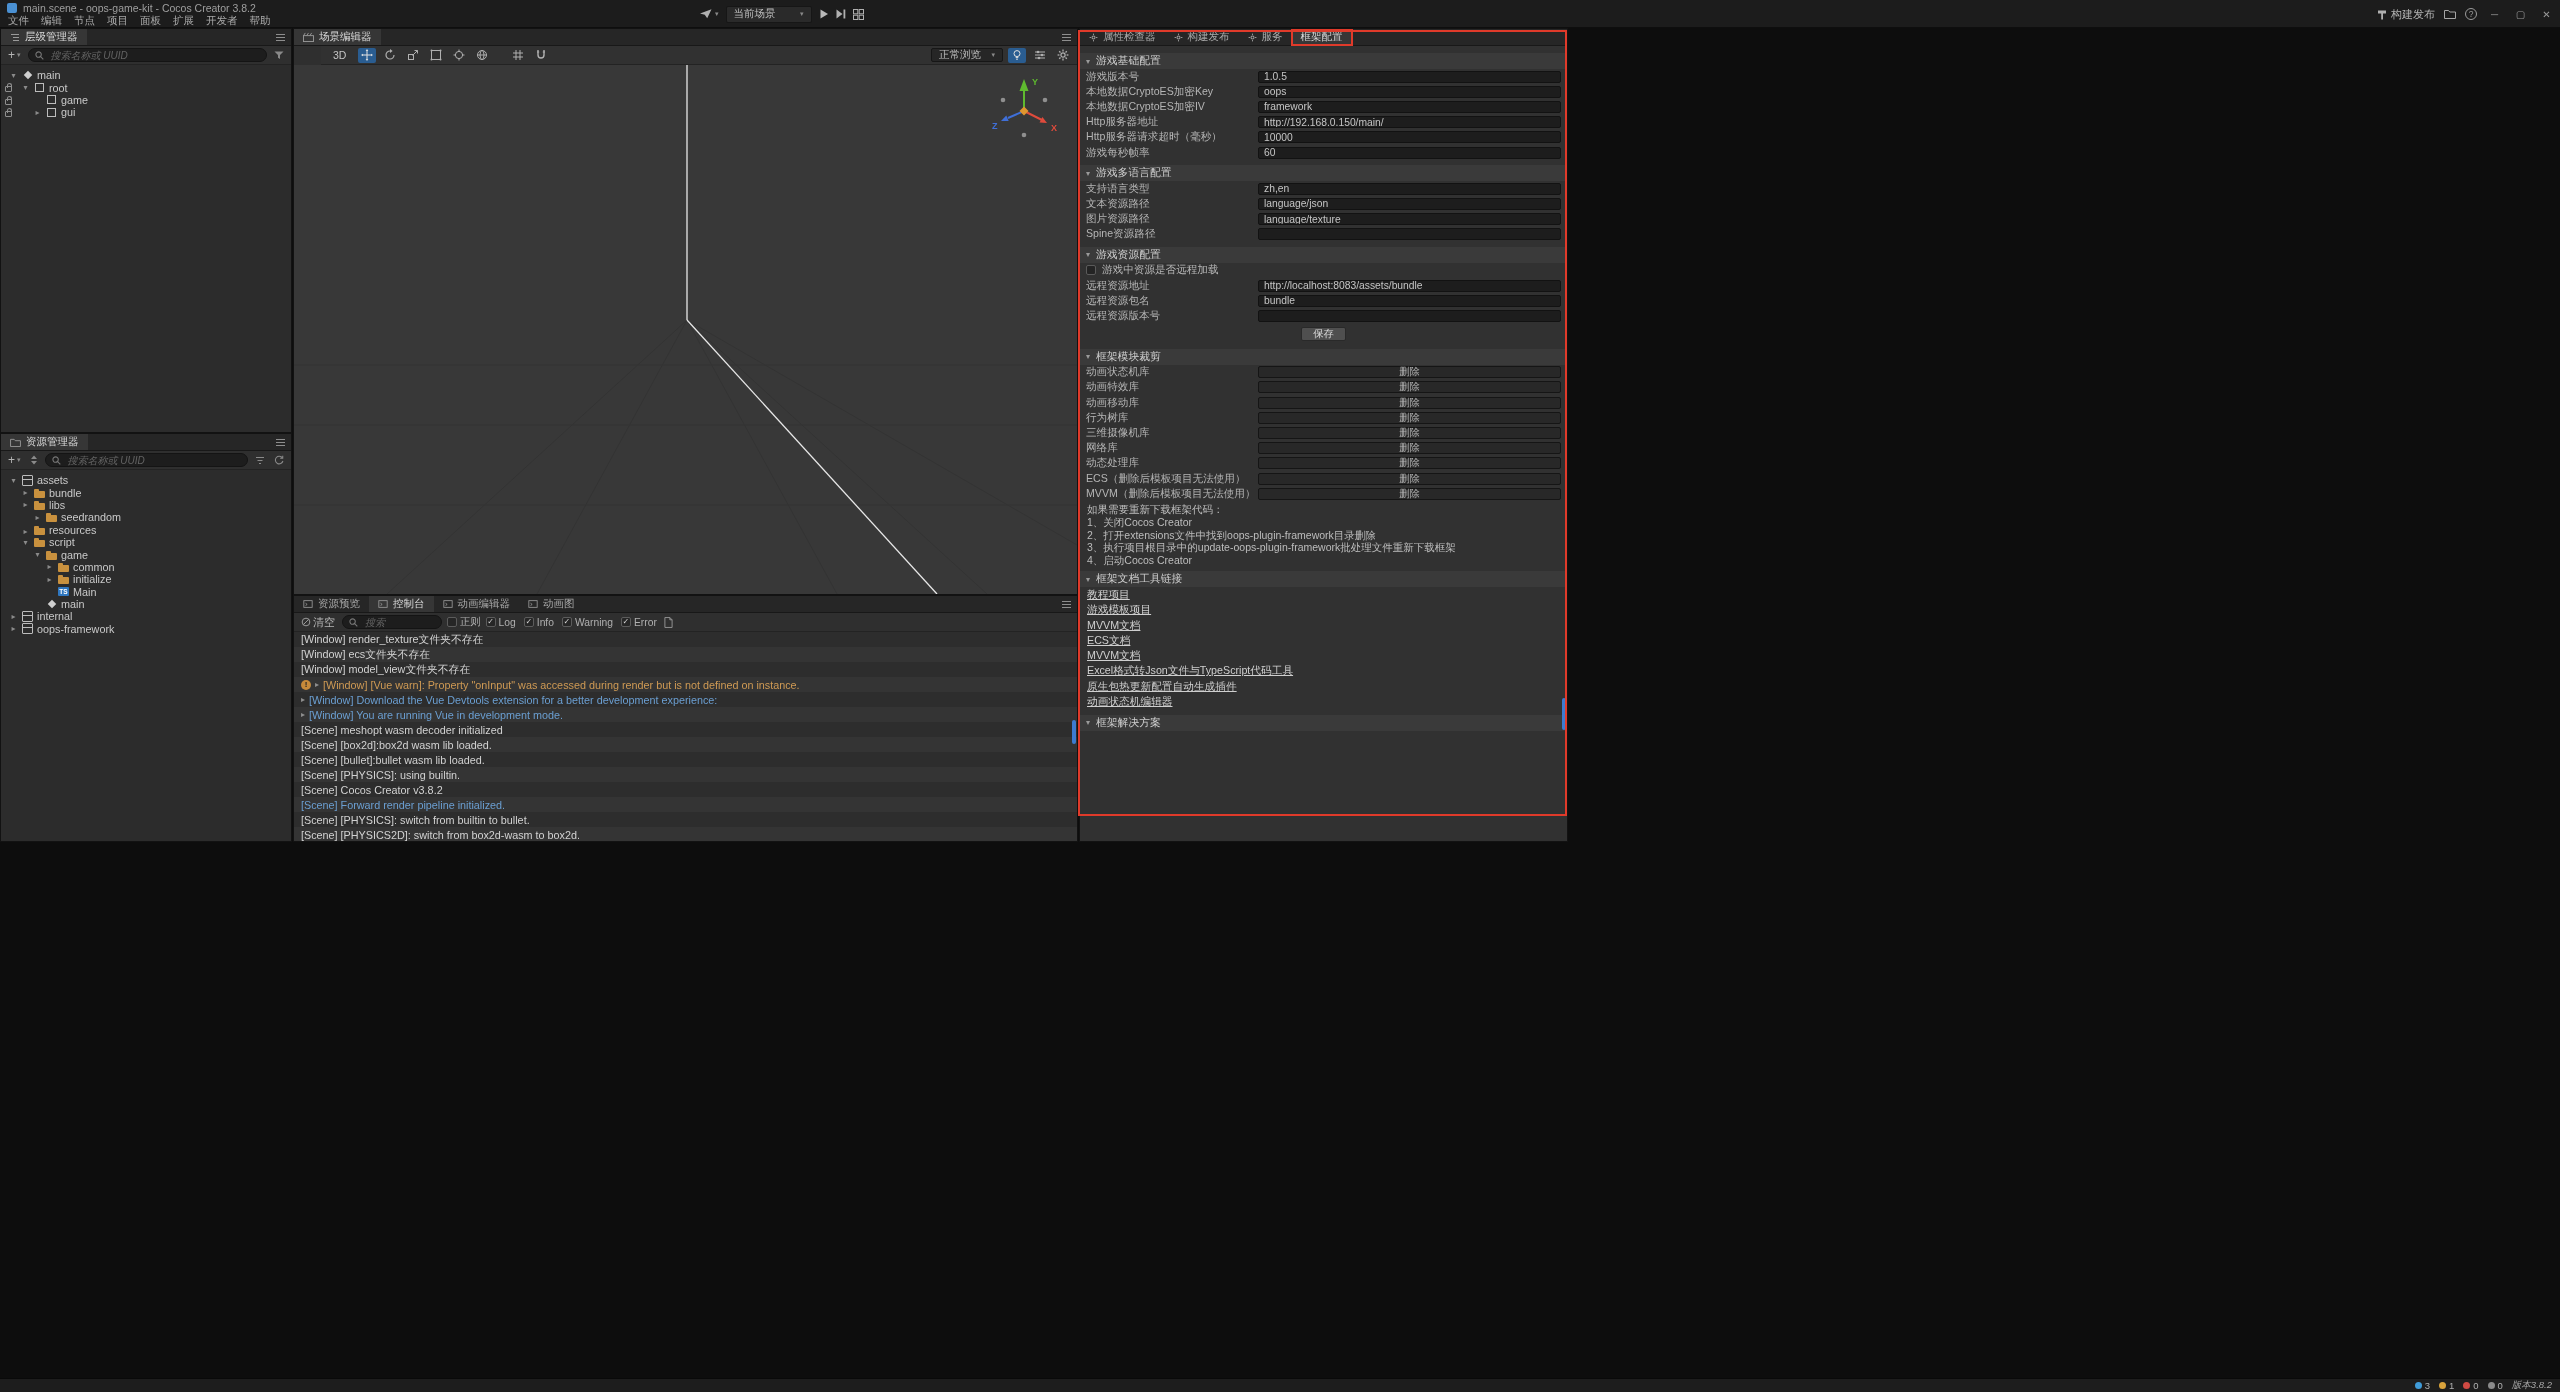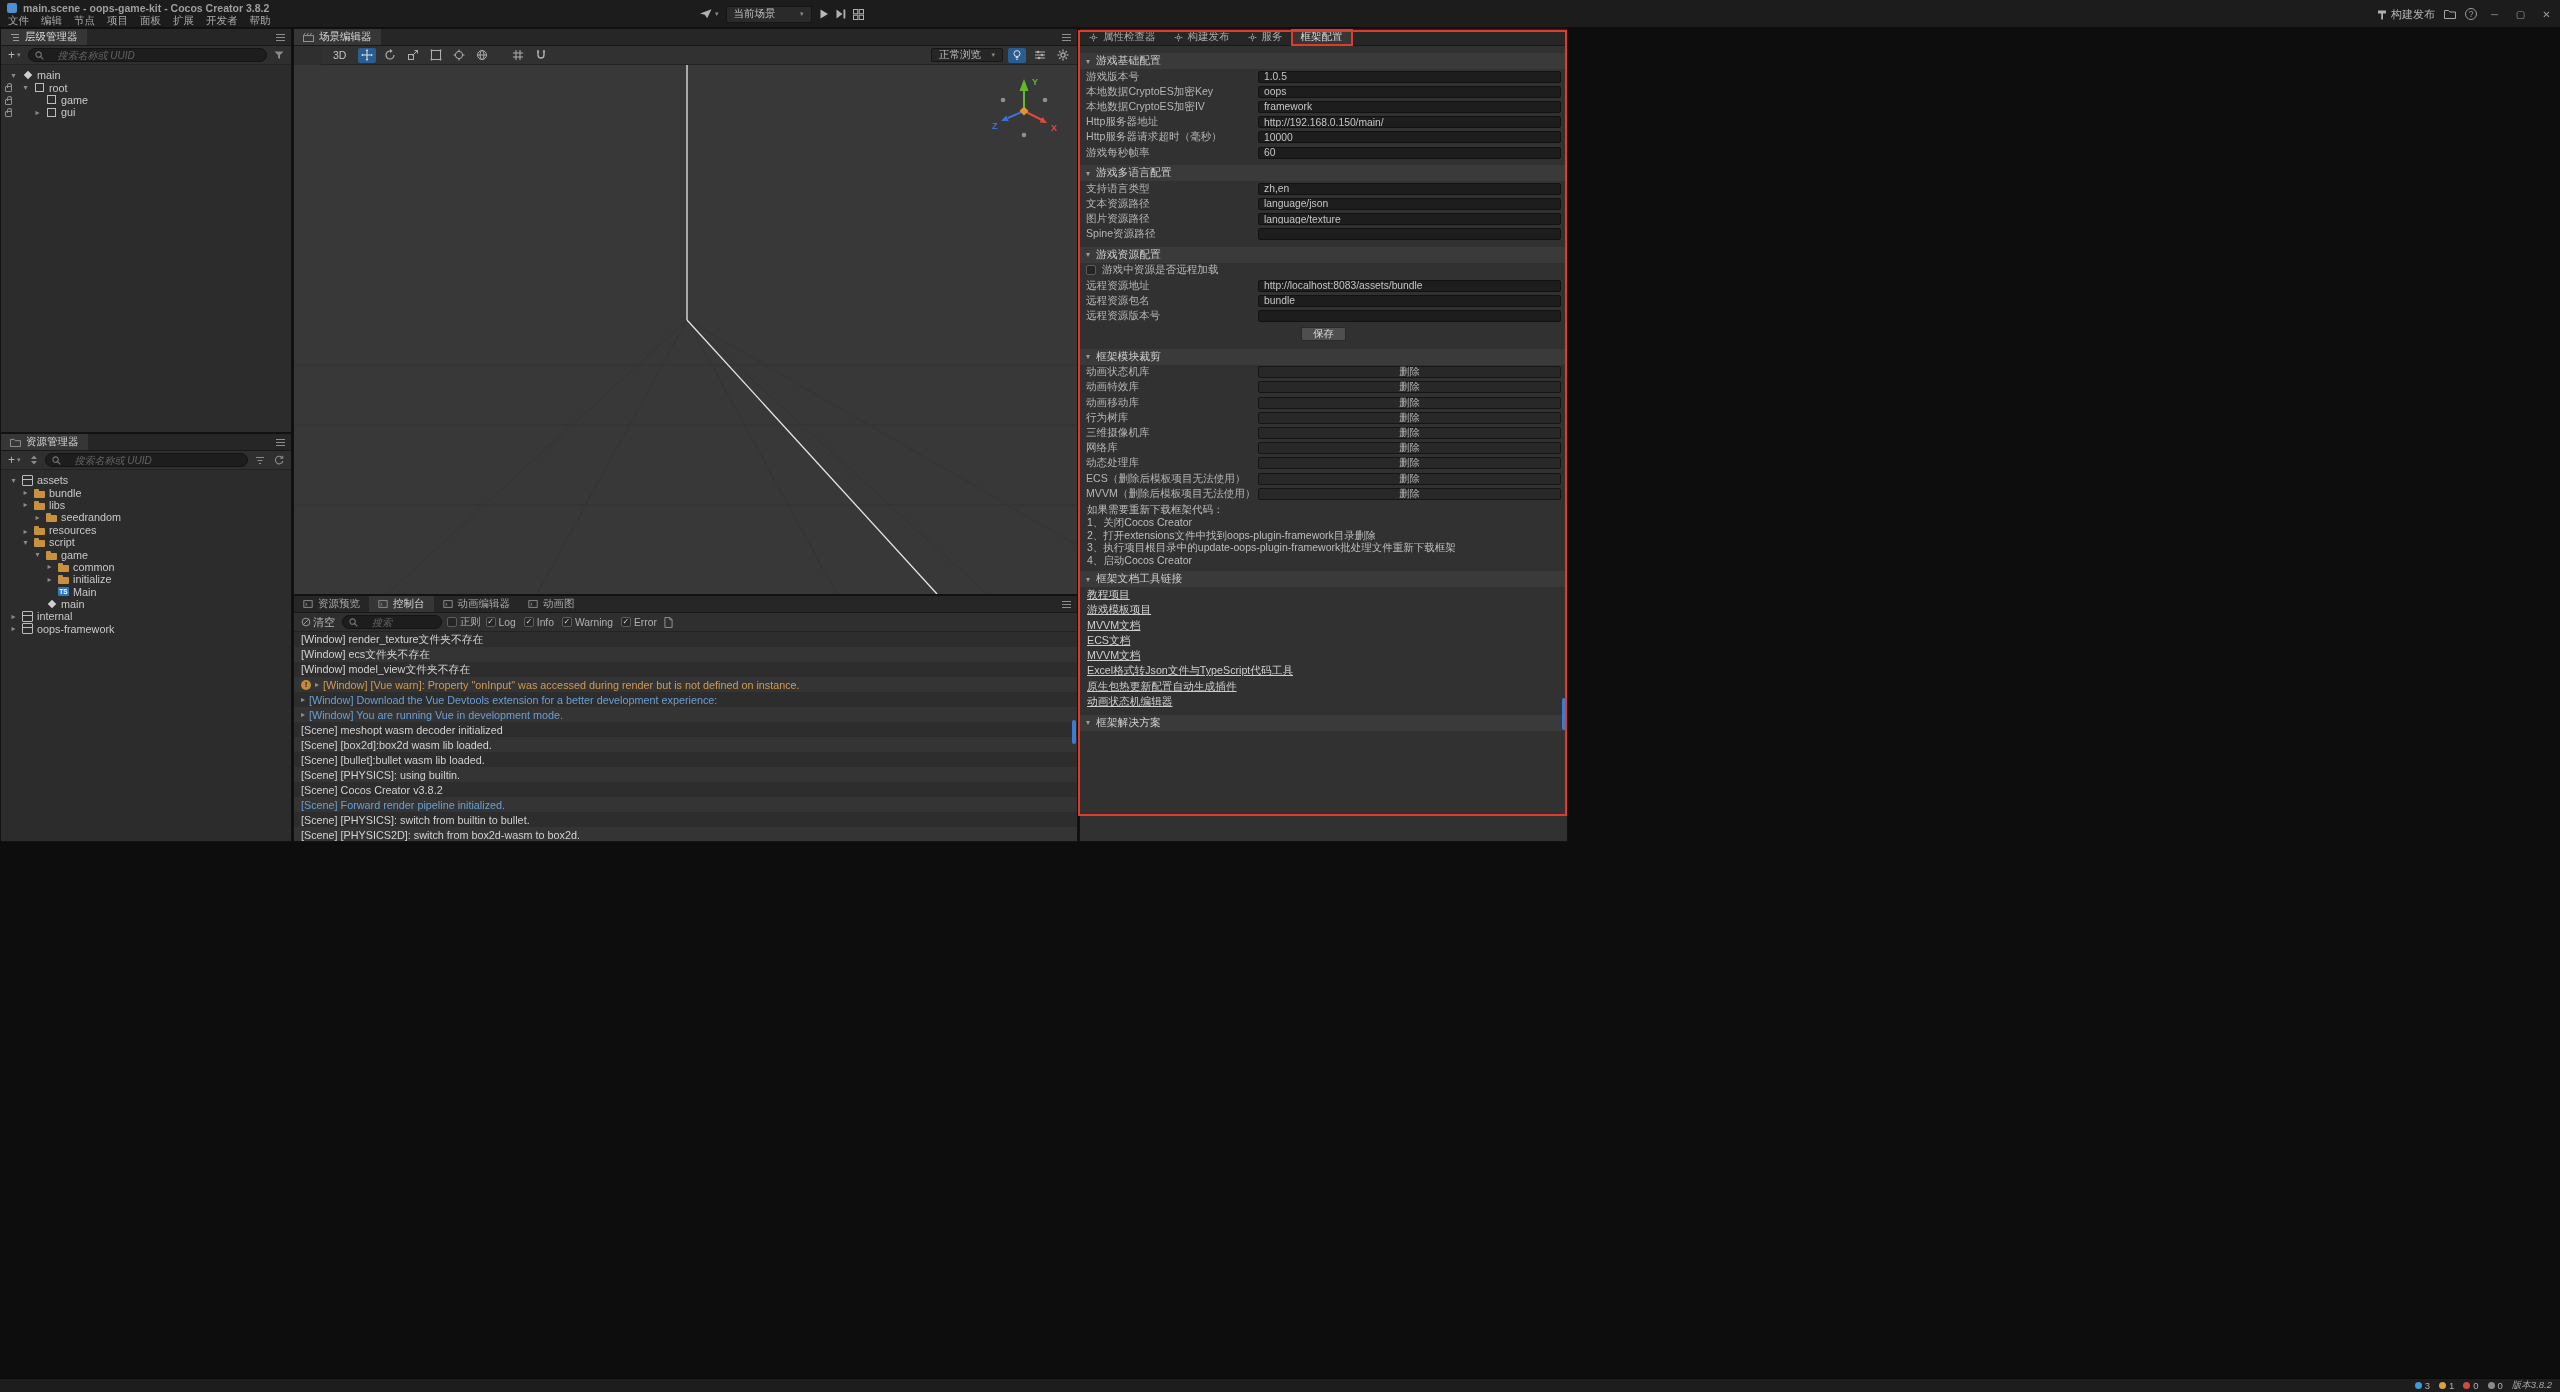--- a/index.html
+++ b/index.html
@@ -2,21 +2,21 @@
 <html><head>
 <meta charset="utf-8">
 <style>
   *{margin:0;padding:0;box-sizing:border-box;}
   html,body{width:2560px;height:1392px;overflow:hidden;background:#0d0d0d;
     font-family:"Liberation Sans","DejaVu Sans",sans-serif;}
   .window{position:absolute;left:0;top:0;width:2560px;height:1392px;background:#0d0d0d;color:#c5c5c5;font-size:11px;overflow:hidden;}
 
   
   .titlebar{position:absolute;left:0;top:0;width:2560px;height:28px;background:#1c1c1c;border-bottom:1px solid #0e0e0e;z-index:5;}
-  .tb-title-row{position:absolute;left:7px;top:2px;display:flex;align-items:center;gap:6px;color:#9f9f9f;font-size:10.5px;font-weight:bold;}
+  .tb-title-row{position:absolute;left:7px;top:2px;display:flex;align-items:center;gap:6px;color:#9f9f9f;font-size:10.5px;}
   .app-icon{width:10px;height:10px;border-radius:2px;background:#4a90d2;}
   .menubar{position:absolute;left:2px;top:14px;display:flex;}
   .menu-item{padding:0 6px;line-height:13px;color:#a8a8a8;font-size:10.5px;cursor:default;}
   .tb-center{position:absolute;left:700px;top:0;height:28px;display:flex;align-items:center;gap:7px;}
   .tb-right{position:absolute;right:2px;top:0;height:28px;display:flex;align-items:center;gap:9px;padding-right:3px;}
   .tbtn{display:flex;align-items:center;gap:3px;color:#b5b5b5;cursor:default;}
   .tb-select{display:flex;align-items:center;justify-content:space-between;gap:10px;background:#2a2a2a;border:1px solid #161616;border-radius:2px;height:17px;padding:0 7px;color:#bdbdbd;min-width:86px;font-size:10.5px;}
   .tb-select.small{min-width:72px;height:14px;background:#262626;}
   .caret{color:#8a8a8a;font-size:7px;}
   .wbtn{width:17px;text-align:center;color:#9a9a9a;font-size:10px;}
@@ -31,21 +31,21 @@
   .p-inspector{left:1079px;top:28px;width:489px;height:814px;}
   .phead{height:17px;background:#262626;display:flex;align-items:stretch;border-bottom:1px solid #181818;flex:none;}
   .ptab{display:flex;align-items:center;gap:5px;padding:0 9px;color:#a8a8a8;font-size:10.5px;cursor:default;white-space:nowrap;}
   .ptab.active{background:#363636;color:#d8d8d8;}
   .phead-spacer{flex:1;}
   .phead-menu{width:22px;display:flex;align-items:center;justify-content:center;cursor:default;}
   .i-menu{width:9px;height:7px;background:repeating-linear-gradient(to bottom,#8e8e8e 0 1px,transparent 1px 3px);}
   .trowbar{height:19px;display:flex;align-items:center;gap:5px;padding:0 5px;background:#2f2f2f;border-bottom:1px solid #232323;flex:none;}
   .mini-btn{display:flex;align-items:center;gap:2px;color:#b5b5b5;padding:0 2px;height:15px;cursor:default;}
   .plus{font-size:12px;line-height:10px;color:#b5b5b5;}
-  .searchbox{flex:1;height:14px;background:#1d1d1d;border:1px solid #141414;border-radius:7px;display:flex;align-items:center;gap:14px;padding:0 6px;}
+  .searchbox{flex:1;height:14px;background:#1d1d1d;border:1px solid #141414;border-radius:7px;display:flex;align-items:center;gap:7px;padding:0 6px;}
   .searchbox input{flex:1;min-width:0;background:transparent;border:none;outline:none;color:#bbb;font-size:10px;font-family:inherit;}
   .searchbox input::placeholder{color:#636363;font-style:italic;}
 
   
   .tree{flex:1;overflow:hidden;padding-top:4px;background:#2c2c2c;}
   .trow{position:relative;height:12.4px;display:flex;align-items:center;gap:3px;color:#c9c9c9;font-size:10.8px;cursor:default;}
   .arrow{width:9px;color:#8b8b8b;font-size:8px;text-align:center;flex:none;}
   .arrow.down::after{content:"▾";}
   .arrow.right::after{content:"▸";}
   .lockcol{position:absolute;left:4px;top:2px;}

